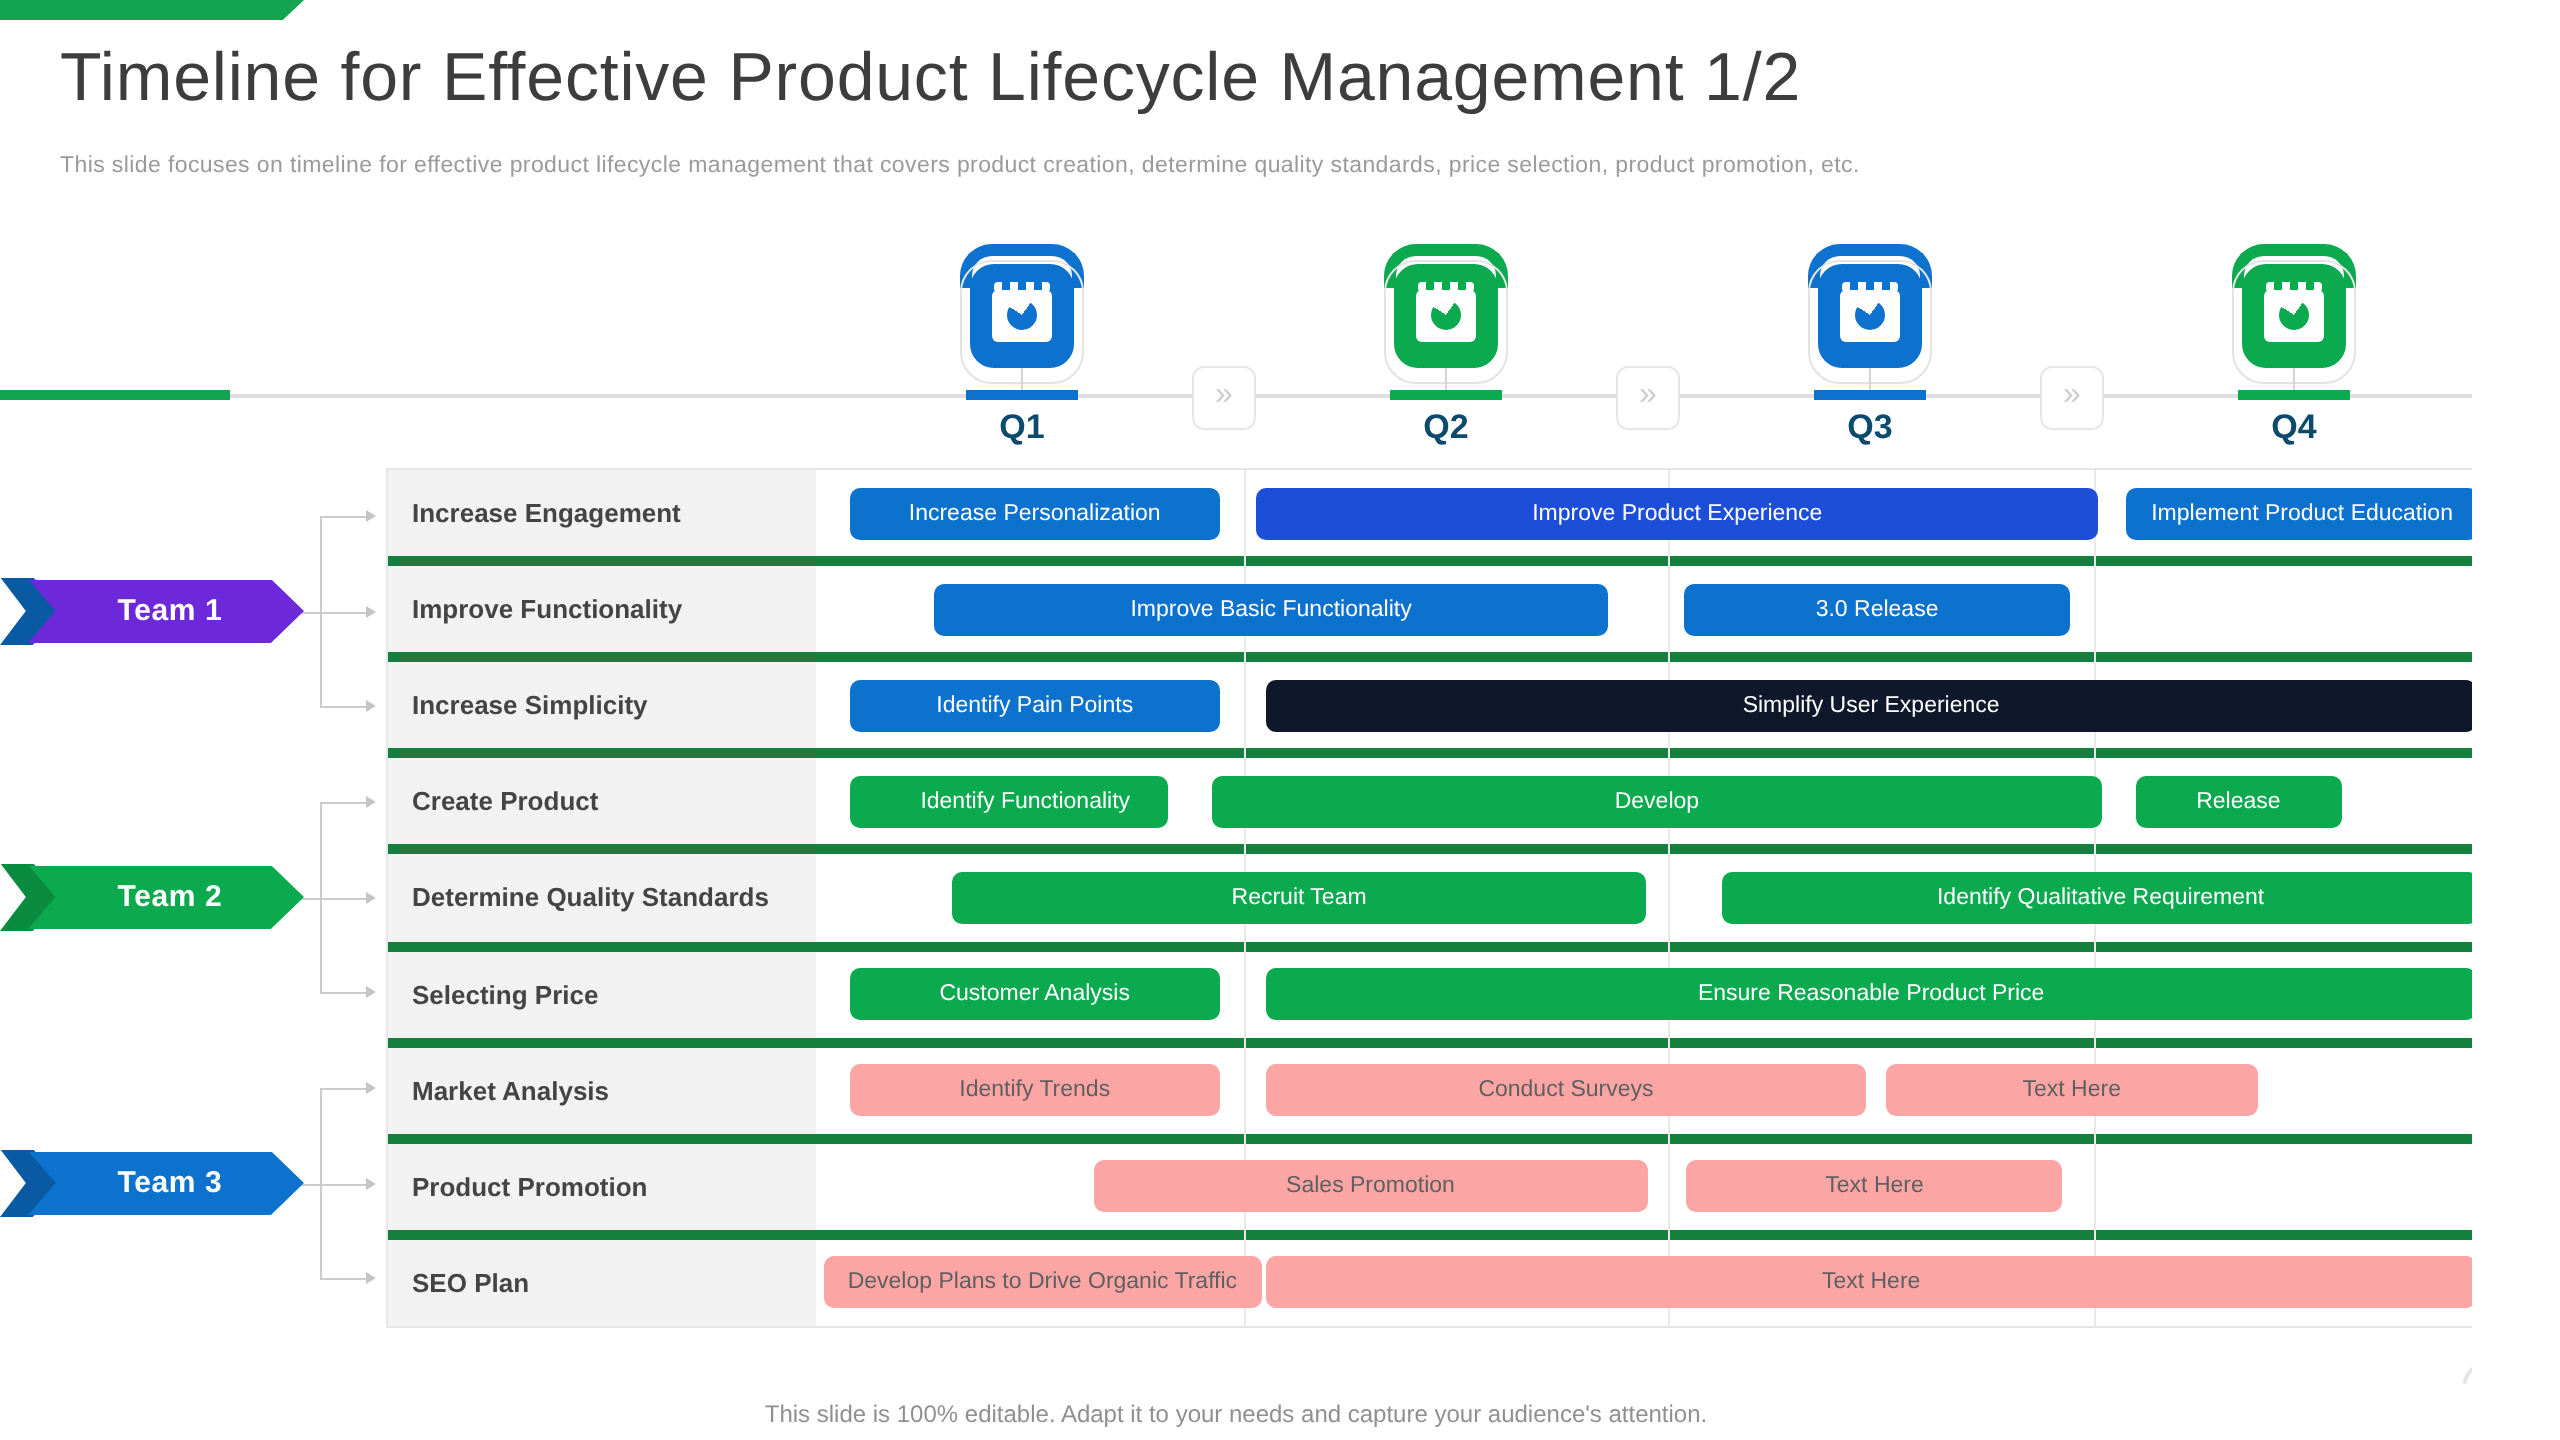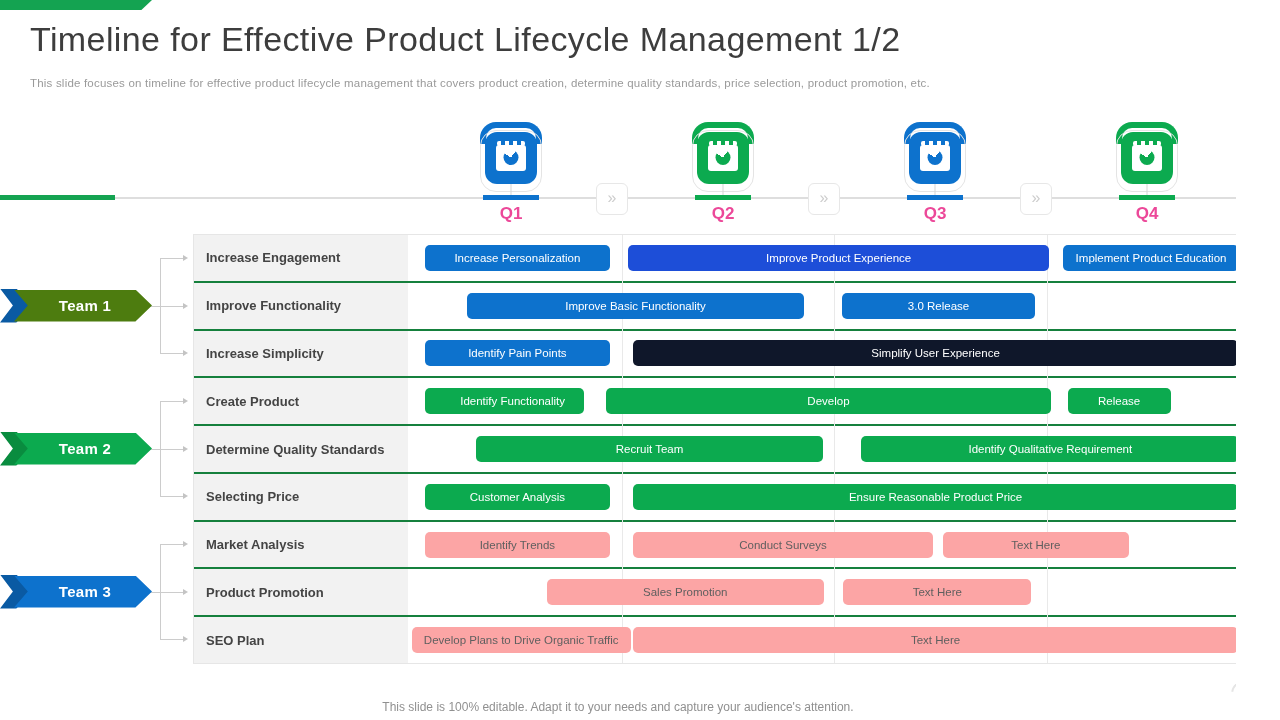--- a/index.html
+++ b/index.html
@@ -26,31 +26,31 @@
               border-style:solid;border-width:6px 6px 0 6px;border-radius:16px 16px 0 0;}
   .marker-ring{position:absolute;left:50%;transform:translateX(-50%);top:130px;width:60px;height:60px;
                border:1px solid #e4e4e4;border-radius:16px;background:transparent;}
   .marker-stem{position:absolute;left:50%;transform:translateX(-50%);top:184px;width:1px;height:12px;background:#d5d5d5;}
   .marker-icon{position:absolute;left:50%;transform:translateX(-50%);top:132px;width:52px;height:52px;border-radius:12px;}
   .cal-tabs{position:absolute;left:50%;transform:translateX(-50%);top:9px;width:28px;height:5px;border-radius:2px;
             background:repeating-linear-gradient(90deg,#ffffff 0 4px,transparent 4px 8px);}
   .cal-card{position:absolute;left:50%;transform:translateX(-50%);top:13px;width:30px;height:26px;background:#ffffff;border-radius:3px;}
   .cal-pie{position:absolute;left:50%;transform:translateX(-50%);top:5px;width:15px;height:15px;border-radius:50%;}
   .marker-underline{position:absolute;left:50%;transform:translateX(-50%);top:195px;width:56px;height:5px;}
-  .q-label{position:absolute;left:0;right:0;top:204px;text-align:center;font-size:17px;font-weight:700;color:#ec4899;}
+  .q-label{position:absolute;left:0;right:0;top:204px;text-align:center;font-size:17px;font-weight:700;color:#0c4a6e;}
 
   .separator{position:absolute;top:183px;width:30px;height:30px;background:#fff;border:1px solid #e7e7e7;
              border-radius:6px;color:#cdcdcd;font-size:16px;line-height:28px;text-align:center;}
 
   
   .table{position:absolute;left:193px;top:234px;width:1067px;height:430px;border:1px solid #e6e6e6;
          box-sizing:border-box;display:flex;flex-direction:column;}
   .grid-v{position:absolute;top:0;bottom:0;width:1px;background:#e9e9e9;}
   .t-row{display:flex;flex:1;min-height:0;}
-  .t-row:not(:last-child){border-bottom:2px solid #15803d;justify-content:space-between;}
+  .t-row:not(:last-child){border-bottom:5px solid #15803d;justify-content:space-between;}
   .cell-label{width:215px;flex:0 0 215px;box-sizing:border-box;display:flex;align-items:center;
               padding-left:12px;background:#f2f2f2;border-right:1px solid #ffffff;
               font-size:13px;font-weight:700;color:#444444;}
   .cell-tl{flex:1;position:relative;}
   .bar{position:absolute;top:50%;transform:translateY(-50%);height:26px;border-radius:5px;
        display:flex;align-items:center;justify-content:center;font-size:11.5px;
        white-space:nowrap;overflow:hidden;box-sizing:border-box;}
   .bar-colored{color:#ffffff;}
   .bar-gray{background:#fca5a5;color:#5f5f5f;}
 
@@ -216,21 +216,21 @@
   <div id="teams">
       <div class="conn" style="left: 160px; top: 257.835px; width: 1px; height: 95.34px; background: rgb(204, 204, 204);"></div>
       <div class="conn" style="left: 160px; top: 257.835px; width: 23px; height: 1px; background: rgb(204, 204, 204);"></div>
       <div class="conn-arrow" style="left: 183px; top: 254.835px;"></div>
       <div class="conn" style="left: 160px; top: 305.505px; width: 23px; height: 1px; background: rgb(204, 204, 204);"></div>
       <div class="conn-arrow" style="left: 183px; top: 302.505px;"></div>
       <div class="conn" style="left: 160px; top: 353.175px; width: 23px; height: 1px; background: rgb(204, 204, 204);"></div>
       <div class="conn-arrow" style="left: 183px; top: 350.175px;"></div>
       <div class="conn" style="left: 150px; top: 305.505px; width: 11px; height: 1px; background: rgb(204, 204, 204);"></div>
       <div class="team-chevron" style="top: 288.505px; background: rgb(10, 90, 163);"></div>
-      <div class="team-banner" style="top: 289.505px; background: #4d7c0f;">
+      <div class="team-banner" style="top: 289.505px; background: #6d28d9;">
         <span>Team 1</span>
       </div>
       <div class="conn" style="left: 160px; top: 400.845px; width: 1px; height: 95.34px; background: rgb(204, 204, 204);"></div>
       <div class="conn" style="left: 160px; top: 400.845px; width: 23px; height: 1px; background: rgb(204, 204, 204);"></div>
       <div class="conn-arrow" style="left: 183px; top: 397.845px;"></div>
       <div class="conn" style="left: 160px; top: 448.515px; width: 23px; height: 1px; background: rgb(204, 204, 204);"></div>
       <div class="conn-arrow" style="left: 183px; top: 445.515px;"></div>
       <div class="conn" style="left: 160px; top: 496.185px; width: 23px; height: 1px; background: rgb(204, 204, 204);"></div>
       <div class="conn-arrow" style="left: 183px; top: 493.185px;"></div>
       <div class="conn" style="left: 150px; top: 448.515px; width: 11px; height: 1px; background: rgb(204, 204, 204);"></div>

